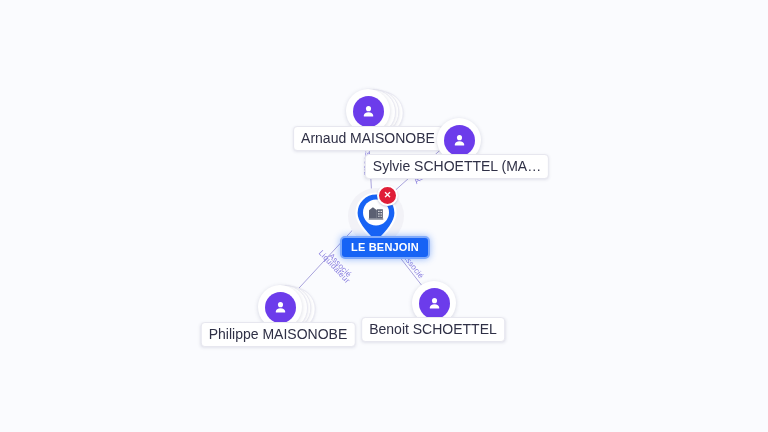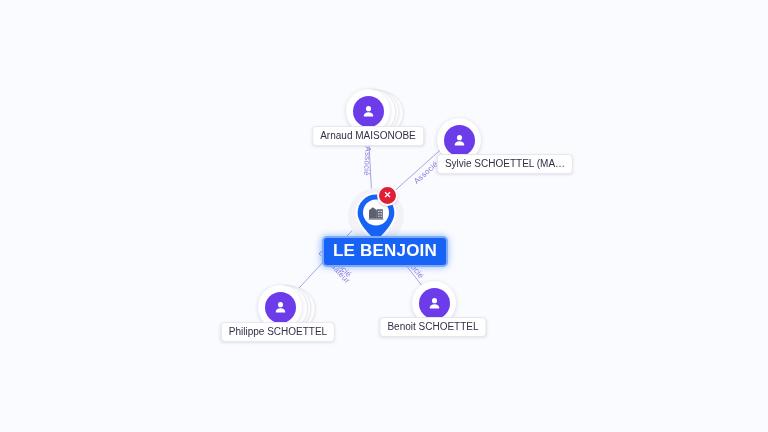--- a/index.html
+++ b/index.html
@@ -123,33 +123,33 @@
 
   
   .node-label {
     position: absolute;
     transform: translateX(-50%);
     white-space: nowrap;
     background: #ffffff;
     border: 1px solid #e7e7ef;
     border-radius: 4px;
     padding: 3px 7px 4px 7px;
-    font-size: 10px;
+    font-size: 14px;
     color: #2f3046;
     box-shadow: 0 1px 3px rgba(60,64,110,0.13);
   }
   .company-label {
     position: absolute;
     transform: translateX(-50%);
     white-space: nowrap;
     background: #1763f5;
     border: 2px solid #7ea9fb;
     border-radius: 5px;
     padding: 3px 9px 4px 9px;
-    font-size: 17px;
+    font-size: 11px;
     font-weight: bold;
     color: #ffffff;
     letter-spacing: 0.2px;
     box-shadow: 0 0 7px rgba(23,99,245,0.45);
   }
 
   
   .edge-label {
     position: absolute;
     white-space: nowrap;
@@ -205,38 +205,38 @@
       <div class="avatar">
         <div class="avatar-inner">
           <svg width="17" height="17" viewBox="0 0 24 24" fill="#ffffff">
             <circle cx="12" cy="8" r="3.6"></circle>
             <path d="M12 13c-3.9 0-6.6 2.2-6.6 4.6V19h13.2v-1.4C18.6 15.2 15.9 13 12 13z"></path>
           </svg>
         </div>
       </div>
     </div>
   </div>
-  <div class="node-label" style="left:457px; top:154px;margin-left:48px;">Sylvie SCHOETTEL (MA…</div>
+  <div class="node-label" style="left:457px; top:154px;">Sylvie SCHOETTEL (MA…</div>
 
   <div class="node" style="left:280px; top:307px;">
     <div class="person-stack">
       <div class="stack-card" style="transform: translate(13px,1px) scale(0.94);"></div>
       <div class="stack-card" style="transform: translate(8px,0px) scale(0.97);"></div>
       <div class="stack-card" style="transform: translate(4px,0px);"></div>
       <div class="avatar">
         <div class="avatar-inner">
           <svg width="17" height="17" viewBox="0 0 24 24" fill="#ffffff">
             <circle cx="12" cy="8" r="3.6"></circle>
             <path d="M12 13c-3.9 0-6.6 2.2-6.6 4.6V19h13.2v-1.4C18.6 15.2 15.9 13 12 13z"></path>
           </svg>
         </div>
       </div>
     </div>
   </div>
-  <div class="node-label" style="left:278px; top:322px;">Philippe SCHOETTEL</div>
+  <div class="node-label" style="left:278px; top:322px;">Philippe MAISONOBE</div>
 
   <div class="node" style="left:434px; top:303px;">
     <div class="person-stack">
       <div class="avatar">
         <div class="avatar-inner">
           <svg width="17" height="17" viewBox="0 0 24 24" fill="#ffffff">
             <circle cx="12" cy="8" r="3.6"></circle>
             <path d="M12 13c-3.9 0-6.6 2.2-6.6 4.6V19h13.2v-1.4C18.6 15.2 15.9 13 12 13z"></path>
           </svg>
         </div>

